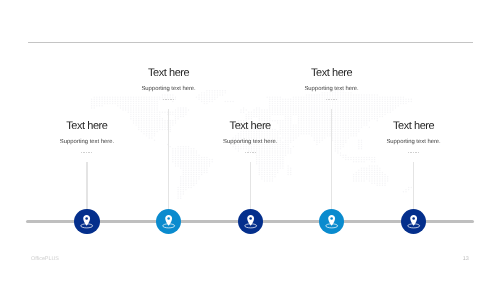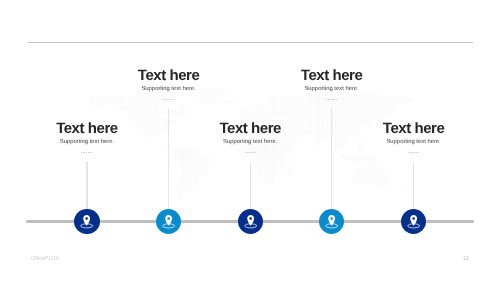--- a/index.html
+++ b/index.html
@@ -5,21 +5,21 @@
 <style>
   html,body{margin:0;padding:0;}
   body{width:500px;height:281px;background:#ffffff;font-family:"Liberation Sans",sans-serif;overflow:hidden;-webkit-font-smoothing:antialiased;text-rendering:geometricPrecision;}
   #slide{position:relative;width:500px;height:281px;background:#fff;}
   #worldmap{position:absolute;left:0;top:0;width:500px;height:281px;}
   .hrule{position:absolute;left:27.8px;top:42px;width:445.5px;height:1px;background:#c4c4c4;}
   .timeline{position:absolute;left:25.8px;top:219.9px;width:447.8px;height:3.1px;background:#bfbfbf;border-radius:1.6px;}
   .node{position:absolute;}
   .circle{position:absolute;width:25.4px;height:25.4px;border-radius:50%;}
   .vline{position:absolute;width:1.3px;background:#e4e4e4;}
-  .ttl{position:absolute;font-size:15px;font-weight:bold;color:#262626;white-space:nowrap;letter-spacing:-0.45px;}
+  .ttl{position:absolute;font-size:11px;font-weight:normal;color:#262626;white-space:nowrap;letter-spacing:-0.45px;}
   .sub{position:absolute;font-size:5.9px;color:#3d3d3d;white-space:nowrap;letter-spacing:-0.02px;}
   .dash{position:absolute;height:1px;background:repeating-linear-gradient(to right,#d0d0d0 0px,#d0d0d0 1.25px,rgba(255,255,255,0) 1.2px,rgba(255,255,255,0) 2.45px);}
   .footer{position:absolute;left:31px;top:256px;font-size:5.4px;color:#cfcfcf;letter-spacing:-0.02px;}
   .pageno{position:absolute;left:462.8px;top:256px;font-size:5.4px;color:#b8b8b8;}
 </style>
 </head>
 <body>
 
 <div id="slide">
   <svg id="worldmap" viewBox="0 0 500 281">

